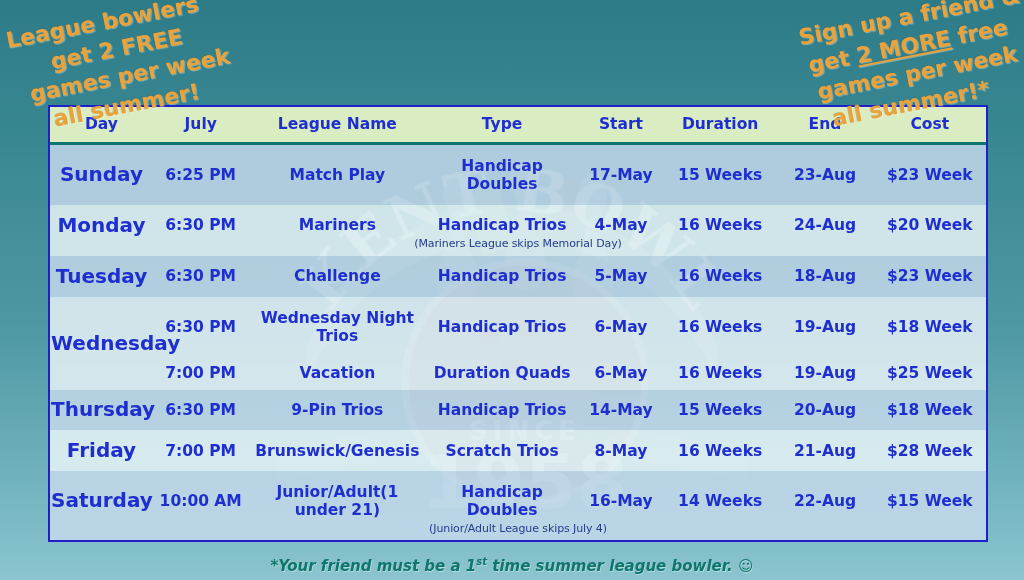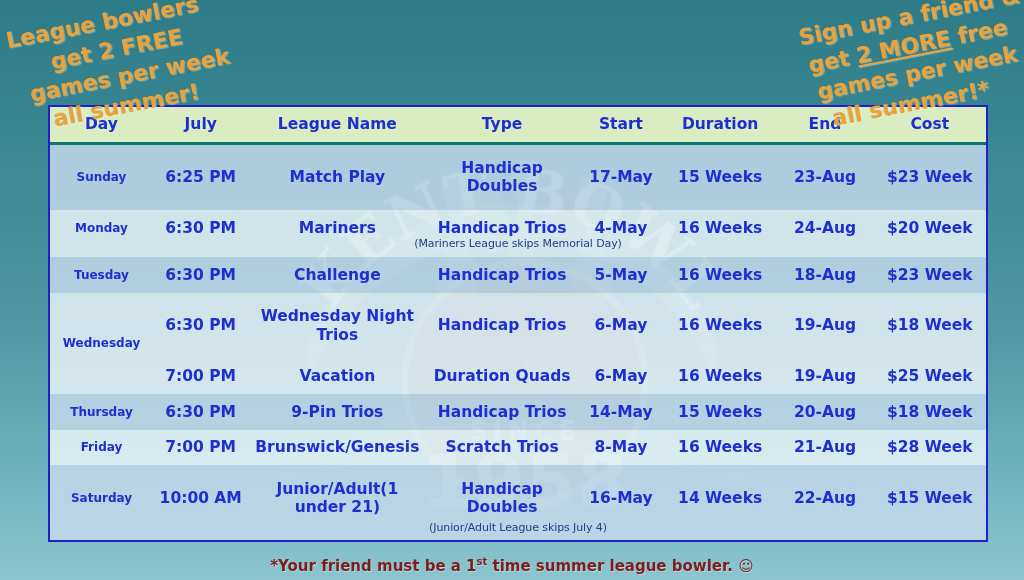--- a/index.html
+++ b/index.html
@@ -96,21 +96,22 @@
   #promo-right .pr4 { margin-right: 30px; }
   .underline-em { text-decoration: underline; }
 
   
   #footnote {
     position: absolute;
     left: 0; right: 0;
     bottom: 5px;
     text-align: center;
     z-index: 5;
-    color: #7f1d1d;
+    color: #0f766e;
+    font-style: italic;
     font-weight: bold;
     font-size: 15px;
     text-shadow: 0.7px 0.7px 0 rgba(255,255,255,.35);
     pointer-events: none;
   }
   #footnote sup { font-size: 10px; }
 
   
   #schedule-wrap {
     position: absolute;
@@ -145,21 +146,21 @@
     font-weight: bold;
     text-align: center;
     vertical-align: middle;
     padding: 2px 1px;
     line-height: 1.18;
   }
   tbody tr.band-a td { background: rgba(198, 218, 236, 0.80); }
   tbody tr.band-b td { background: rgba(238, 247, 250, 0.80); }
   tbody tr.band-b2 td { background: rgba(236, 245, 250, 0.80); }
 
-  td.day-cell { font-size: 12px; }
+  td.day-cell { font-size: 20px; }
   .note {
     display: block;
     font-size: 11px;
     font-weight: normal;
     color: #243c8c;
     letter-spacing: -0.1px;
     margin-top: -1px;
   }
 
   

